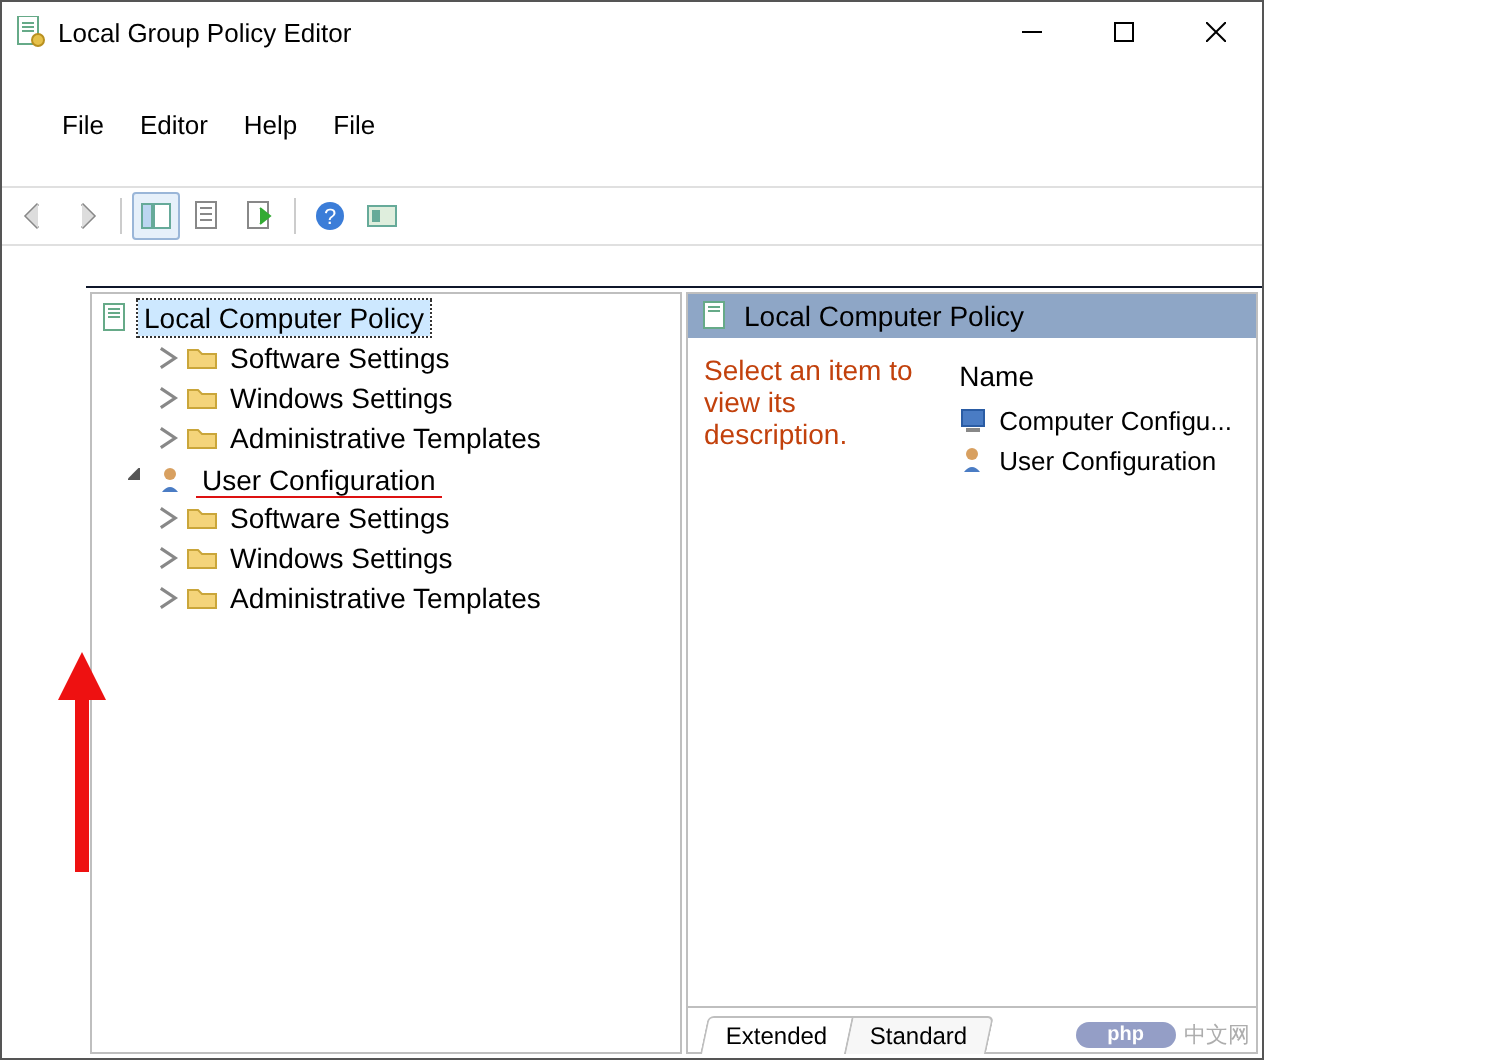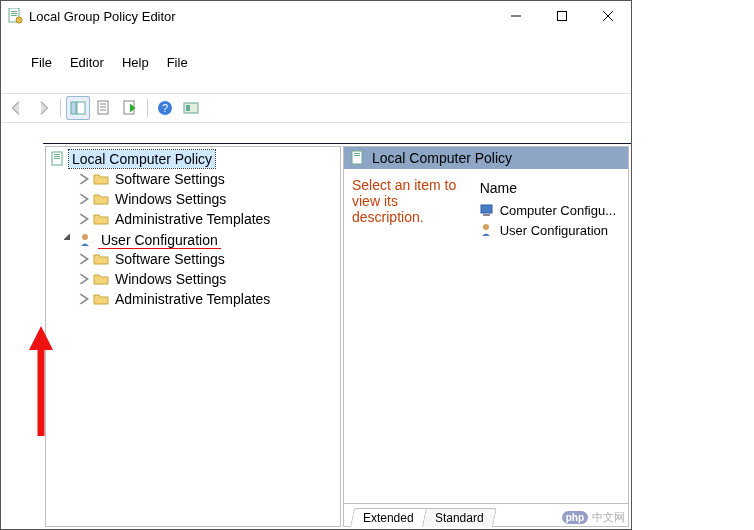--- a/index.html
+++ b/index.html
@@ -44,21 +44,21 @@
   .tree-row { display:flex; align-items:center; gap:3px; font-size:14px; white-space:nowrap; }
   .tree-row.selected > .label { background:#cde8ff; outline:1px dotted #333; }
   .label { padding:1px 3px; }
   .underlined { border-bottom:1.5px solid #d11; padding-bottom:0px; }
   .expander { width:12px; height:12px; display:inline-flex; align-items:center; justify-content:center; }
   .node-icon { width:16px; height:16px; display:inline-flex; align-items:center; justify-content:center; }
   
   .red-arrow { position:absolute; left:25px; top:325px; pointer-events:none; }
   
   .watermark { position:absolute; right:6px; bottom:4px; font-size:11px; color:#999; display:flex; align-items:center; gap:4px; opacity:0.8; }
-  .watermark .php { background:#7a86b8; color:#fff; border-radius:8px; padding:1px 4px; font-weight:bold; font-size:10px; }
+  .watermark .php { background:#7a86b8; color:#fff; border-radius:8px; padding:1px 16px; font-weight:bold; font-size:10px; }
 </style>
 </head>
 <body>
 
 <div class="window">
 
   <div class="titlebar">
     <span class="title-icon">
       <svg viewBox="0 0 16 16">
           <rect x="2" y="0" width="10" height="14" fill="#fff" stroke="#6a8" stroke-width="1"></rect>

